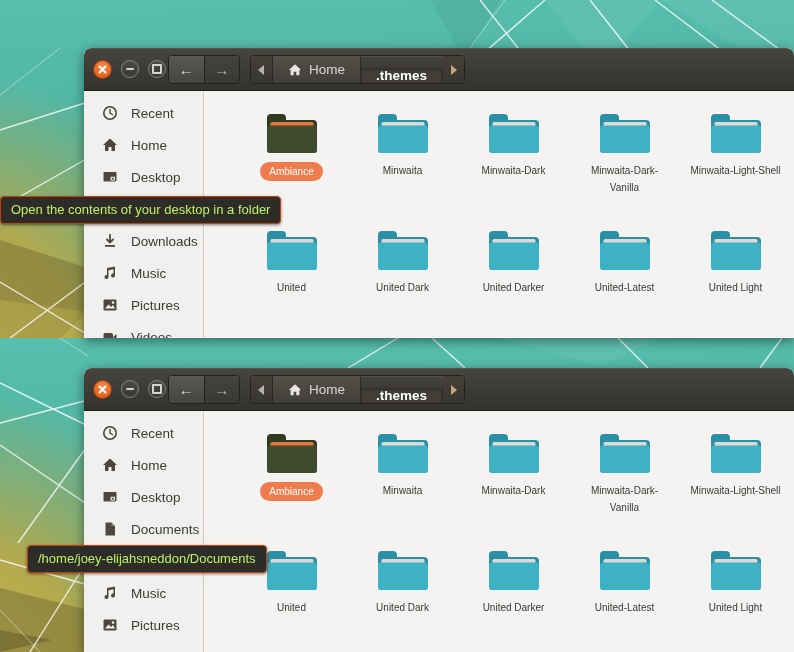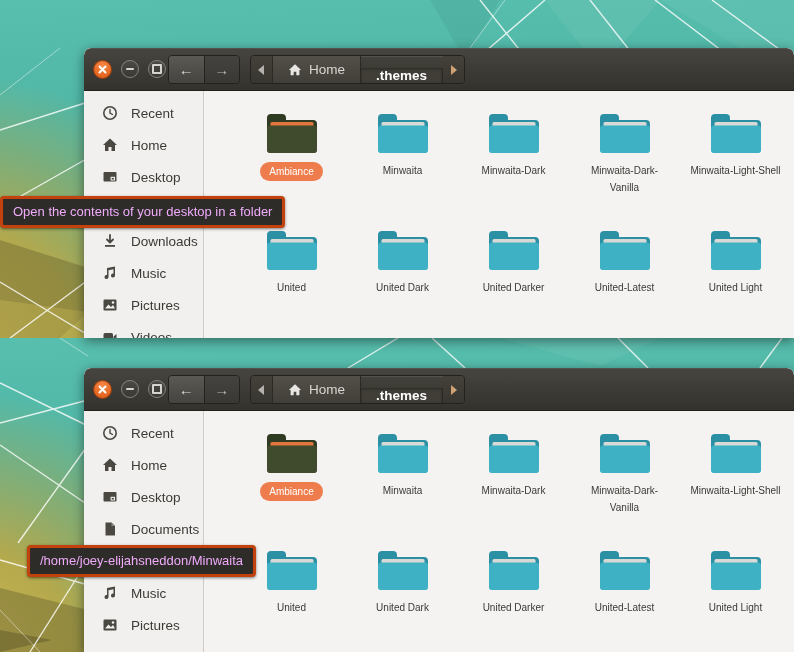--- a/index.html
+++ b/index.html
@@ -100,23 +100,23 @@
     margin-top:7px; font-size:10px; line-height:17px; color:#3a3935;
     text-align:center; max-width:96px;
   }
   .flabel.selected {
     background:#ef7c4c; color:#ffffff; border-radius:10px; padding:1px 9px; max-width:none;
   }
 
   
   .tooltip {
     position:absolute; z-index:50;
-    background:#2d2c28; color:#f0abfc; font-size:13px;
+    background:#2d2c28; color:#bef264; font-size:13px;
     padding:5px 10px 6px; border-radius:4px;
-    border:3px solid #c2410c; box-shadow:0 1px 3px rgba(0,0,0,.5);
+    border:1px solid #c2410c; box-shadow:0 1px 3px rgba(0,0,0,.5);
     white-space:nowrap;
   }
   #tooltip-top    { left:0;    top:196px; }
   #tooltip-bottom { left:27px; top:545px; }
 </style>
 </head>
 <body>
 
 <div class="wp" id="wp1">
   <svg width="794" height="338" viewBox="0 0 794 338">
@@ -578,13 +578,13 @@
               <rect x="2" y="16.5" width="50" height="27.5" rx="3" fill="#3fb1c5"></rect>
             </svg>
             <div class="flabel">United Light</div>
           </div>
         </div>
       </div>
   </div>
 </div>
 
 <div class="tooltip" id="tooltip-top">Open the contents of your desktop in a folder</div>
-<div class="tooltip" id="tooltip-bottom">/home/joey-elijahsneddon/Minwaita</div>
+<div class="tooltip" id="tooltip-bottom">/home/joey-elijahsneddon/Documents</div>
 
 </body></html>

